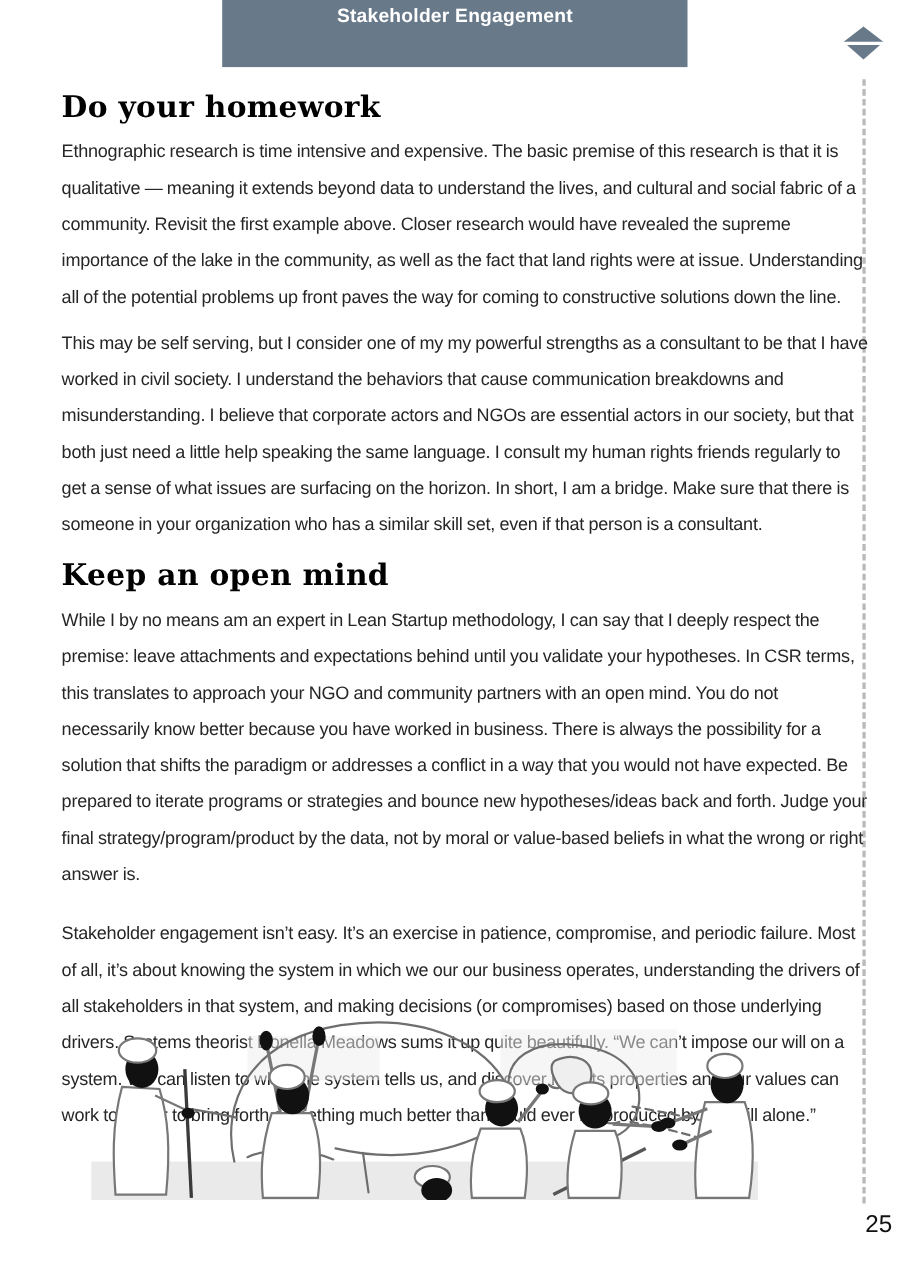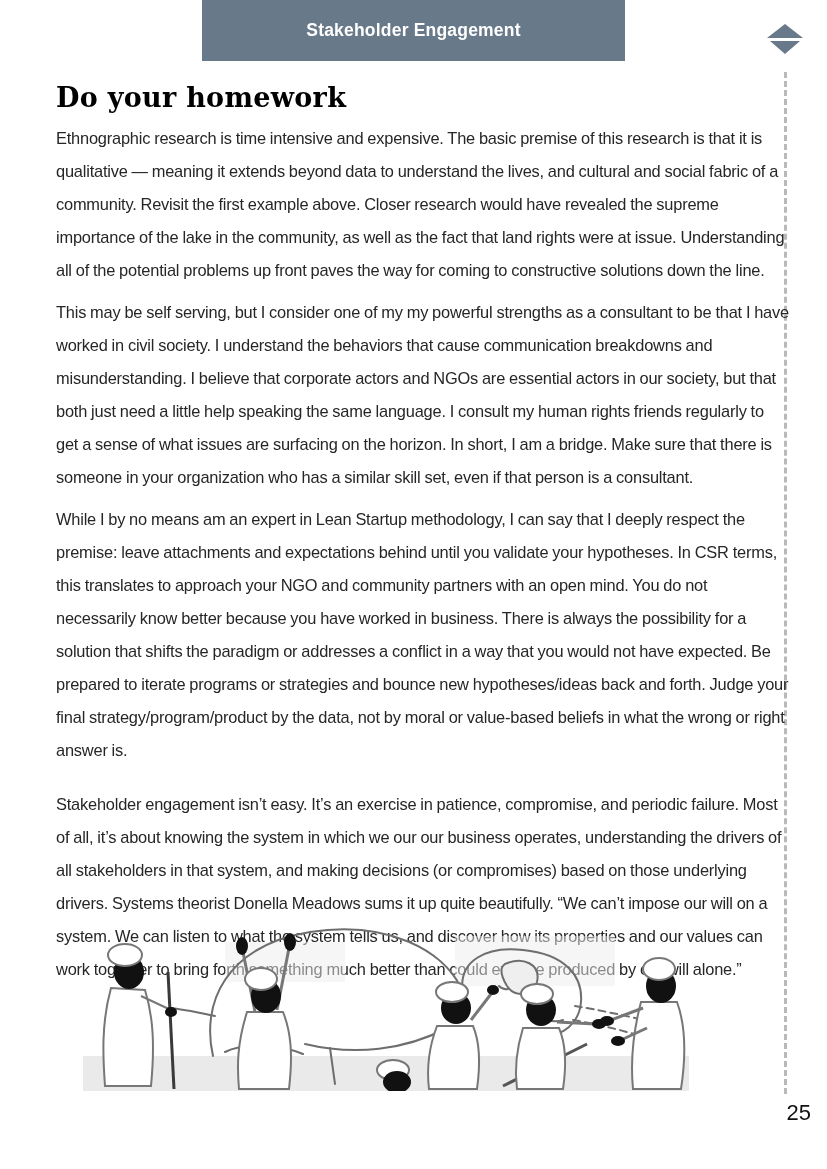--- a/index.html
+++ b/index.html
@@ -8,21 +8,21 @@
     position:relative;
     width:827px; height:1169px;
     background:#ffffff;
     overflow:hidden;
     font-family:"Liberation Sans", sans-serif;
   }
   
   .banner {
     position:absolute; left:202px; top:0; width:423px; height:61px;
     background:#68798a; color:#ffffff; text-align:center;
-    padding-top:20px;
+    padding-top:4px;
   }
   .banner .title { font-size:17.5px; font-weight:bold; letter-spacing:0.2px; }
   .banner .subtitle { font-size:15.5px; margin-top:3px; }
   .banner .subtitle .bold { font-weight:bold; }
 
   
   .diamond {
     position:absolute; left:766px; top:24px; width:38px;
     display:flex; flex-direction:column; align-items:center; cursor:pointer;
   }
@@ -96,20 +96,21 @@
     <div class="section">
       <h2>Do your homework</h2>
       <p>Ethnographic research is time intensive and expensive. The basic premise of this research is that it is qualitative — meaning it extends beyond data to understand the lives, and cultural and social fabric of a community. Revisit the first example above. Closer research would have revealed the supreme importance of the lake in the community, as well as the fact that land rights were at issue. Understanding all of the potential problems up front paves the way for coming to constructive solutions down the line.</p>
     </div>
 
     <div class="section">
       <p>This may be self serving, but I consider one of my my powerful strengths as a consultant to be that I have worked in civil society. I understand the behaviors that cause communication breakdowns and misunderstanding. I believe that corporate actors and NGOs are essential actors in our society, but that both just need a little help speaking the same language. I consult my human rights friends regularly to get a sense of what issues are surfacing on the horizon.  In short, I am a bridge. Make sure that there is someone in your organization who has a similar skill set, even if that person is a consultant.</p>
     </div>
 
     <div class="section">
+      <h2>Keep an open mind</h2>
       <p>While I by no means am an expert in Lean Startup methodology, I can say that I deeply respect the premise: leave attachments and expectations behind until you validate your hypotheses. In CSR terms, this translates to approach your NGO and community partners with an open mind. You do not necessarily know better because you have worked in business. There is always the possibility for a solution that shifts the paradigm or addresses a conflict in a way that you would not have expected. Be prepared to iterate programs or strategies and bounce new hypotheses/ideas back and forth. Judge your final strategy/program/product by the data, not by moral or value-based beliefs in what the wrong or right answer is.</p>
       <p class="closing">Stakeholder engagement isn’t easy. It’s an exercise in patience, compromise, and periodic failure. Most of all, it’s about knowing the system in which we our our business operates, understanding the drivers of all stakeholders in that system, and making decisions (or compromises) based on those underlying drivers. Systems theorist Donella Meadows sums it up quite beautifully. “We can’t impose our will on a system. We can listen to what the system tells us, and discover how its properties and our values can work together to bring forth something much better than could ever be produced by our will alone.”</p>
     </div>
 
   </div>
 
   <div class="illustration">
     <svg width="625" height="167" viewBox="0 0 625 167" xmlns="http://www.w3.org/2000/svg">
 
       <rect x="8" y="132" width="606" height="35" fill="#d8d8d8" opacity="0.55"></rect>

